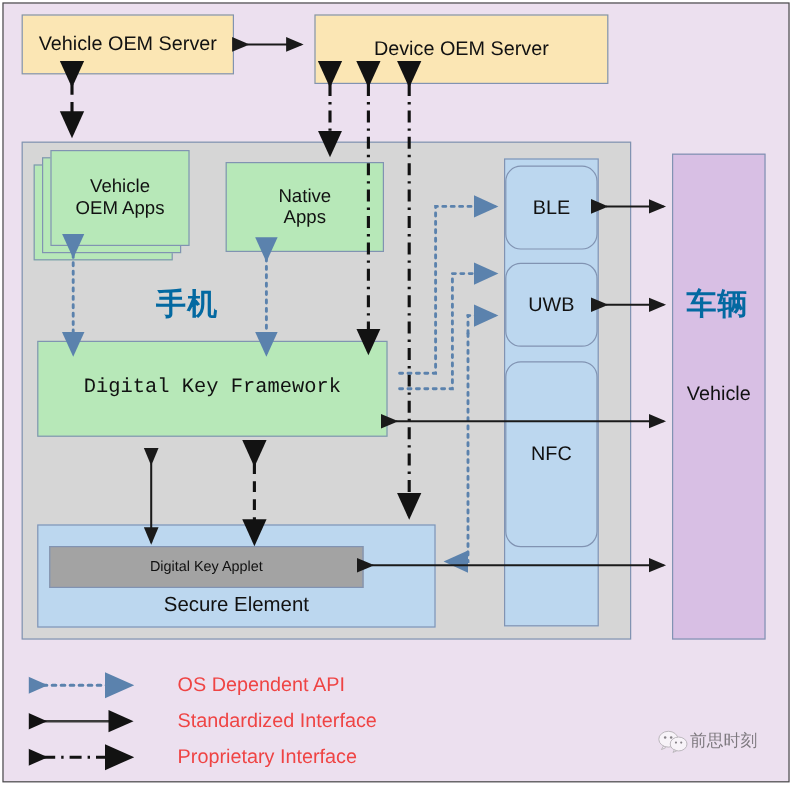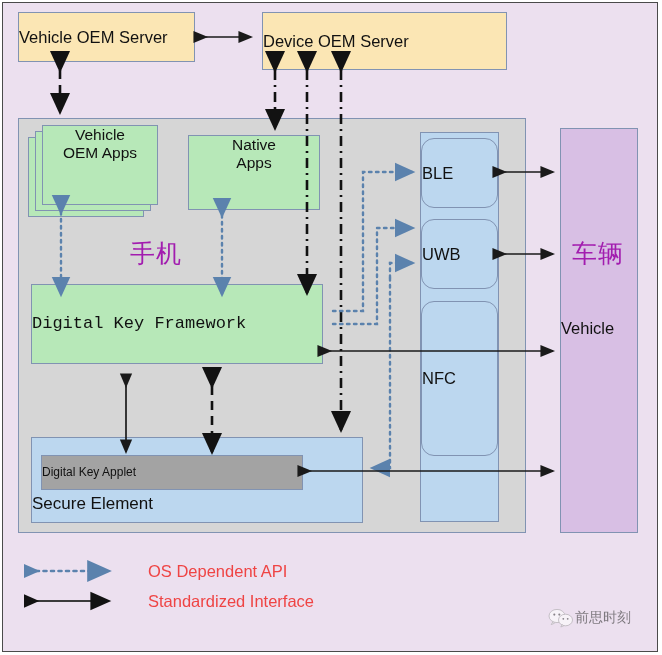--- a/index.html
+++ b/index.html
@@ -4,36 +4,36 @@
 <style>
   html,body{margin:0;padding:0;background:#fff;}
   body{font-family:"Liberation Sans","DejaVu Sans",sans-serif;}
   #stage{position:relative;width:662px;height:655px;overflow:hidden;background:#ffffff;}
 
   
   .outer-frame{position:absolute;left:2px;top:2px;width:656px;height:650px;
     background:#ece0ef;border:1px solid #4a4a4a;box-sizing:border-box;}
 
   .box{position:absolute;box-sizing:border-box;border:1.6px solid #8193b2;
-    display:flex;align-items:center;justify-content:flex-start;text-align:center;
+    display:flex;align-items:center;justify-content:center;text-align:center;
     color:#111;line-height:1.15;}
 
   .server{background:#fbe6b4;font-size:16.5px;}
   .phone-area{background:#d6d6d6;border:1.6px solid #8193b2;}
   .green{background:#b7e8b8;font-size:15.5px;}
   .blue{background:#bcd7ef;font-size:16.5px;border-radius:13px;}
   .purple{background:#d8bfe4;}
   .red-applet{background:#a3a3a3;font-size:12px;}
   .se-box{background:#bcd7ef;}
   .radio-group{background:#bcd7ef;border:1.6px solid #8193b2;}
 
   .stack-shadow{position:absolute;background:#b7e8b8;border:1.6px solid #8193b2;box-sizing:border-box;}
   .label-bottom{align-items:flex-end;padding-bottom:8px;}
 
-  .cn-red{position:absolute;color:#a21caf;font-size:25px;font-weight:400;
+  .cn-red{position:absolute;color:#0369a1;font-size:25px;font-weight:700;
     font-family:"DejaVu Sans","Liberation Sans",sans-serif;letter-spacing:1px;}
 
   
   .legend{position:absolute;left:24px;top:556px;}
   .legend-row{display:flex;align-items:center;height:30px;}
   .legend-gfx{width:96px;height:30px;flex:0 0 96px;}
   .legend-text{font-size:16.5px;color:#ef4444;padding-left:28px;white-space:nowrap;}
 
   
   .watermark{position:absolute;left:548px;top:608px;display:flex;align-items:center;gap:1px;
@@ -215,20 +215,34 @@
           </marker>
           <marker id="lg-blk-s" markerWidth="10" markerHeight="10" refX="8" refY="5" orient="auto">
             <path d="M0,0.8 L9.5,5 L0,9.2 z" fill="#121212"></path>
           </marker>
         </defs>
         <line x1="12" y1="15" x2="84" y2="15" stroke="#3b3b3b" stroke-width="2.2" marker-start="url(#lg-blk-s)" marker-end="url(#lg-blk-e)"></line>
       </svg>
       <span class="legend-text">Standardized Interface</span>
     </div>
 
+    <div class="legend-row">
+      <svg class="legend-gfx" viewBox="0 0 96 30">
+        <defs>
+          <marker id="lg-blk2-e" markerWidth="10" markerHeight="10" refX="8" refY="5" orient="auto">
+            <path d="M0,0.8 L9.5,5 L0,9.2 z" fill="#121212"></path>
+          </marker>
+          <marker id="lg-blk2-s" markerWidth="10" markerHeight="10" refX="8" refY="5" orient="auto">
+            <path d="M0,0.8 L9.5,5 L0,9.2 z" fill="#121212"></path>
+          </marker>
+        </defs>
+        <line x1="12" y1="15" x2="84" y2="15" stroke="#121212" stroke-width="2.6" stroke-dasharray="10 5 2 5" marker-start="url(#lg-blk2-s)" marker-end="url(#lg-blk2-e)"></line>
+      </svg>
+      <span class="legend-text">Proprietary Interface</span>
+    </div>
   </div>
 
   <div class="watermark">
     <svg width="26" height="20" viewBox="0 0 26 20">
       <ellipse cx="9" cy="8" rx="8" ry="6.6" fill="#ffffff" stroke="#9a9a9a" stroke-width="0.8"></ellipse>
       <path d="M5,13.6 L3.2,16.6 L6.6,15.2 z" fill="#ffffff" stroke="#9a9a9a" stroke-width="0.8"></path>
       <circle cx="6.3" cy="6.6" r="1.05" fill="#4a4a4a"></circle>
       <circle cx="11.3" cy="6.6" r="1.05" fill="#4a4a4a"></circle>
       <ellipse cx="17.5" cy="12" rx="7" ry="5.8" fill="#ffffff" stroke="#9a9a9a" stroke-width="0.8"></ellipse>
       <path d="M14.2,16.6 L12.8,19 L15.6,17.8 z" fill="#ffffff" stroke="#9a9a9a" stroke-width="0.8"></path>

